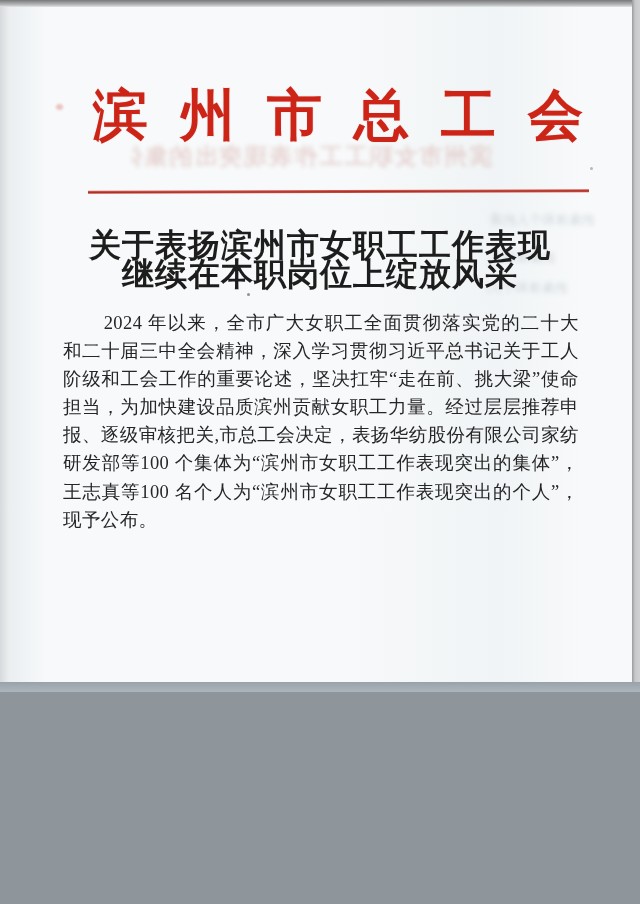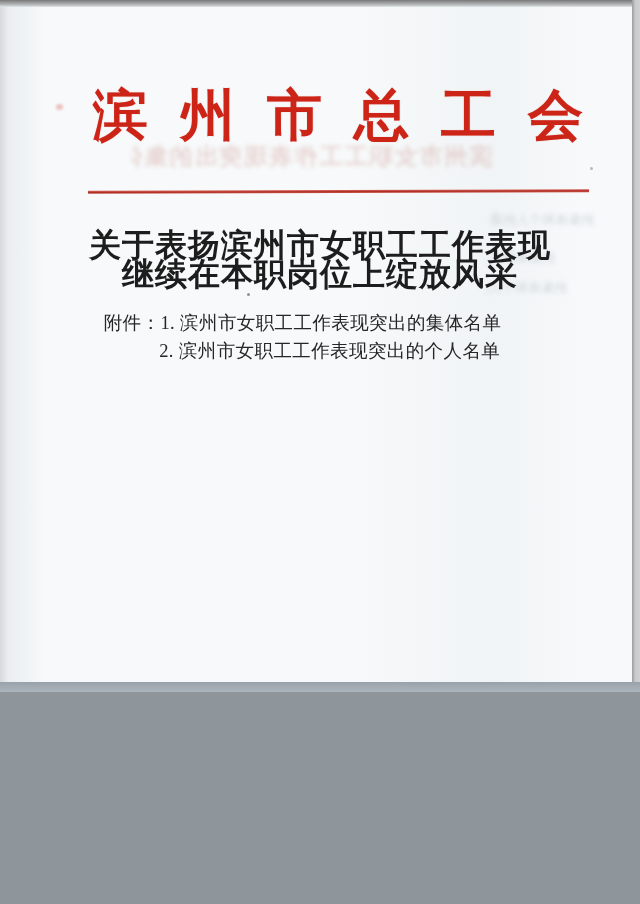--- a/index.html
+++ b/index.html
@@ -94,24 +94,21 @@
 
     <div class="org-header">滨州市总工会</div>
     <div class="red-line"></div>
 
     <div class="doc-title">
       <div>关于表扬滨州市女职工工作表现</div>
       <div>继续在本职岗位上绽放风采</div>
     </div>
 
     <div class="body-text">
-      <div class="attach">
-        <div class="attach-row1"><span>附件：</span><span>1. 滨州市女职工工作表现突出的集体名单</span></div>
-        <div class="attach-row2">2. 滨州市女职工工作表现突出的个人名单</div>
-      </div>
+      <p>2024 年以来，全市广大女职工全面贯彻落实党的二十大和二十届三中全会精神，深入学习贯彻习近平总书记关于工人阶级和工会工作的重要论述，坚决扛牢“走在前、挑大梁”使命担当，为加快建设品质滨州贡献女职工力量。经过层层推荐申报、逐级审核把关,市总工会决定，表扬华纺股份有限公司家纺研发部等100 个集体为“滨州市女职工工作表现突出的集体”，王志真等100 名个人为“滨州市女职工工作表现突出的个人”，现予公布。</p>
     </div>
 
     <div class="signature">滨州市总工会</div>
     <div class="doc-date">2025 年 3 月 14 日</div>
 
     <svg class="seal" viewBox="0 0 124 124">
       <g transform="rotate(-14 62 62)">
         <circle cx="62" cy="62" r="55" fill="none" stroke="#c8423a" stroke-width="4.5" stroke-opacity="0.8"></circle>
         <polygon points="62,36 68.5,53.1 86.7,54 72.5,65.4 77.3,83 62,73 46.7,83 51.5,65.4 37.3,54 55.5,53.1" fill="#c8423a" fill-opacity="0.82" transform="rotate(-8 62 62)"></polygon>
         <path id="sealArc" d="M 21.4 72.9 A 42 42 0 1 1 102.6 72.9" fill="none"></path>

